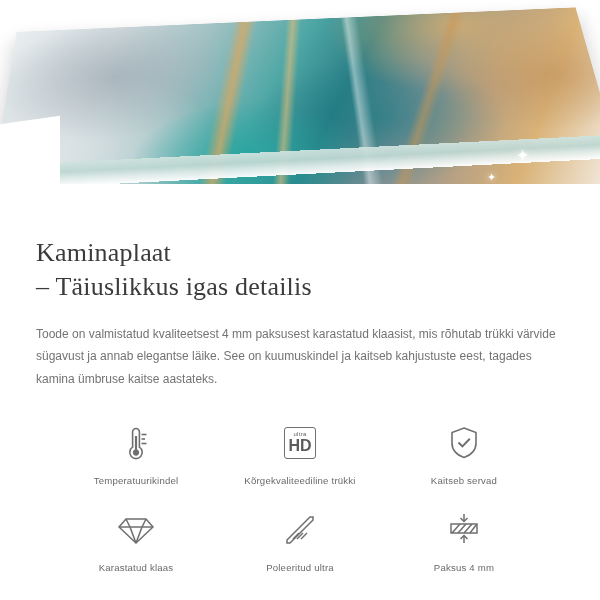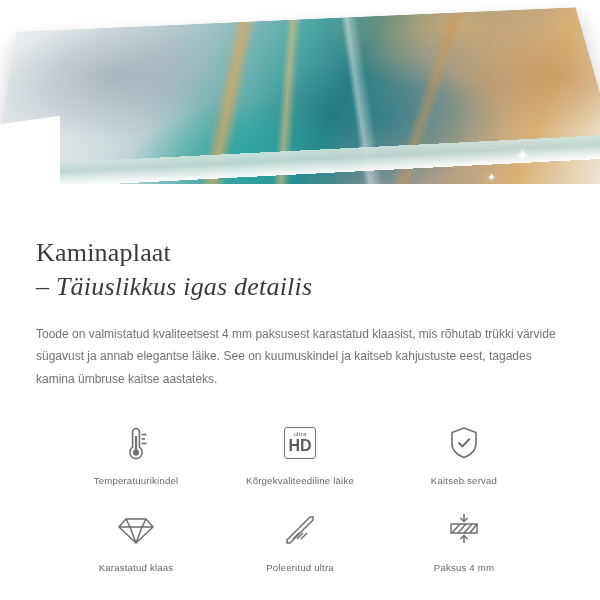--- a/index.html
+++ b/index.html
@@ -97,21 +97,21 @@
   }
   .title {
     font-family: "Liberation Serif", serif;
     font-size: 26px;
     line-height: 1.32;
     color: #3b3b3b;
     font-weight: 400;
     margin: 0;
     letter-spacing: 0.2px;
   }
-  .title .line2 { display: block; font-style: italic; }
+  .title .line2 { display: block; }
   .desc {
     margin: 18px 0 0 0;
     font-size: 12px;
     line-height: 1.9;
     color: #737373;
     max-width: 536px;
   }
 
   
   .features {
@@ -193,21 +193,21 @@
         <div class="feature-label">Temperatuurikindel</div>
       </div>
 
       <div class="feature">
         <div class="feature-icon">
           <div class="ultrahd">
             <span class="u1">ultra</span>
             <span class="u2">HD</span>
           </div>
         </div>
-        <div class="feature-label">Kõrgekvaliteediline läike</div>
+        <div class="feature-label">Kõrgekvaliteediline trükki</div>
       </div>
 
       <div class="feature">
         <div class="feature-icon">
           <svg width="36" height="40" viewBox="0 0 36 40" fill="none" stroke="#6f6f6f" stroke-width="1.6">
             <path d="M18 5 L30 9.5 V20 c0 7.5 -5.4 12.2 -12 14.5 C11.4 32.2 6 27.5 6 20 V9.5 Z"></path>
             <polyline points="12.5,19.5 16.4,23.4 23.8,15.8" stroke-width="2"></polyline>
           </svg>
         </div>
         <div class="feature-label">Kaitseb servad</div>

